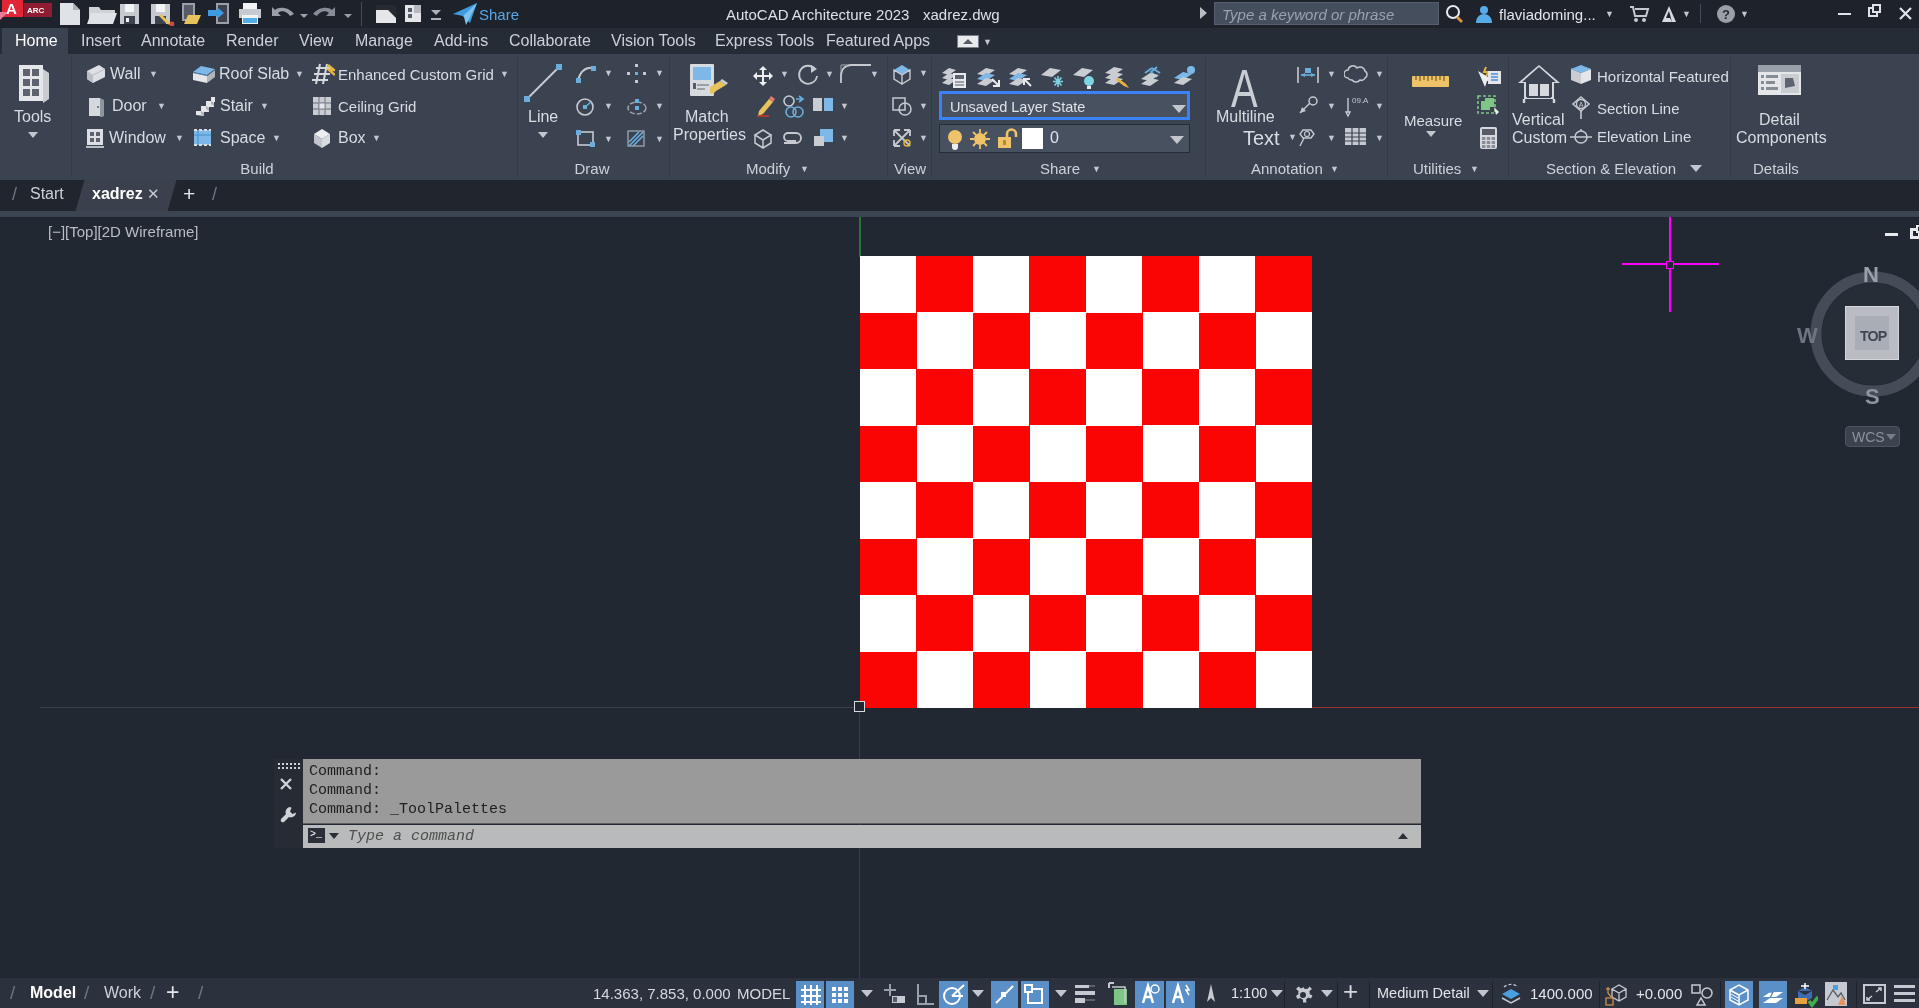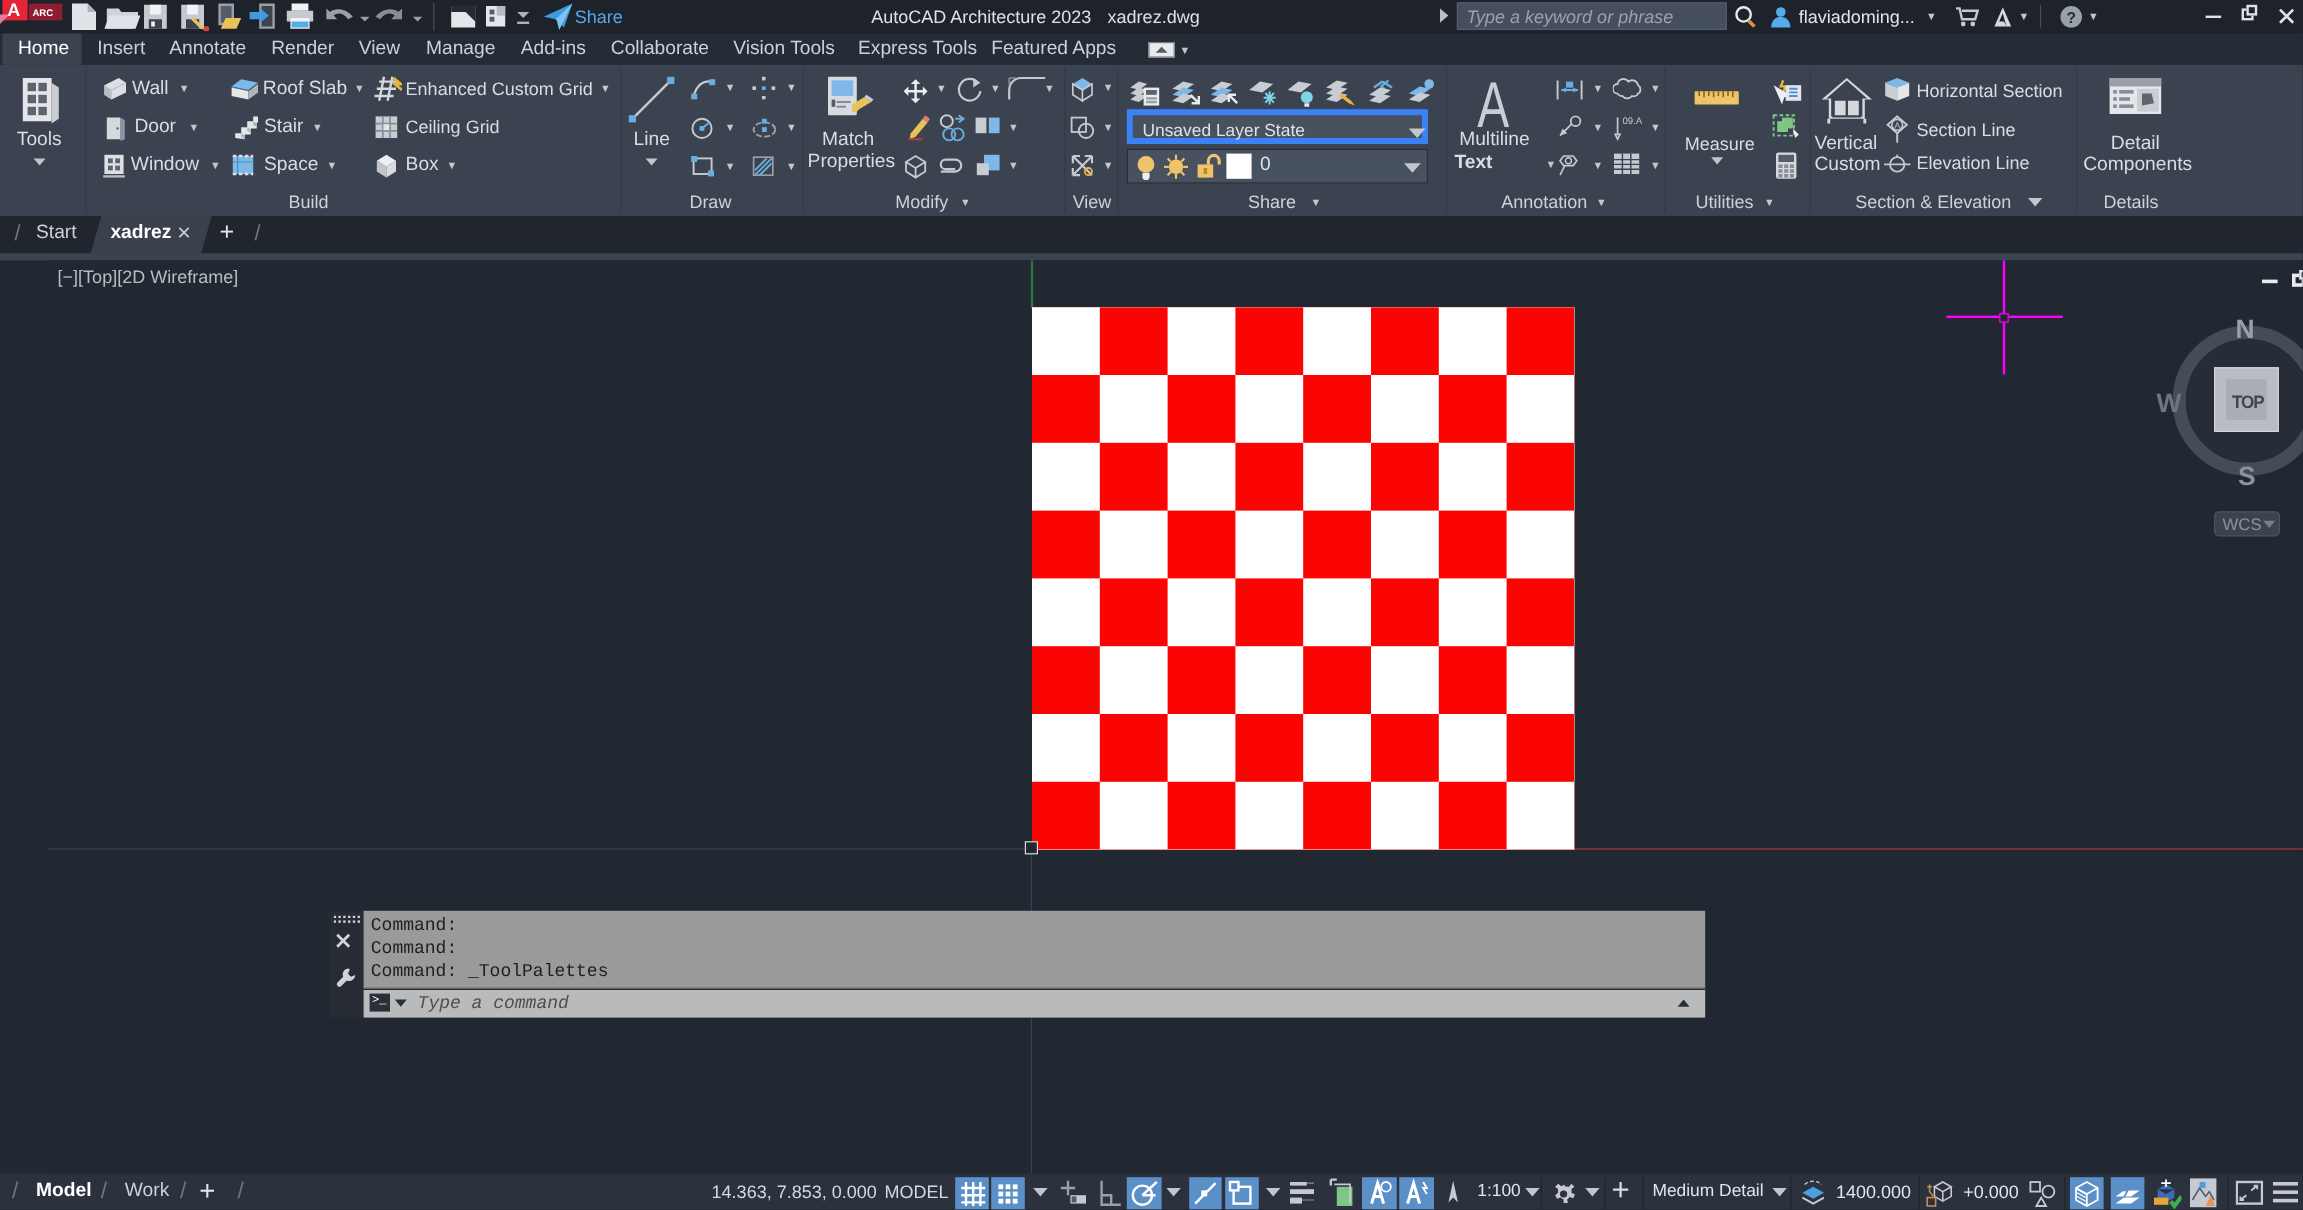--- a/index.html
+++ b/index.html
@@ -404,21 +404,21 @@
         <g fill="#c9cdd2">
           <path d="M2 15 L11 9 L20 11 L11 17 z"></path>
           <path d="M2 20 L11 14 L20 16 L11 22 z"></path>
         </g>
       </svg>
     <svg class="abs" style="left:1172px;top:10px;" width="27" height="26">
         <circle cx="19" cy="6" r="4" fill="#7db8e8"></circle>
         <path d="M2 14 L11 8 L20 10 L11 16 z" fill="#7db8e8"></path>
         <path d="M2 19 L11 13 L20 15 L11 21 z" fill="#c9cdd2"></path>
       </svg>
-    <div class="abs" style="left:939px;top:37px;width:251px;height:29px;background:#485160;border:5px solid #3b82f6;">
+    <div class="abs" style="left:939px;top:37px;width:251px;height:29px;background:#485160;border:3px solid #3b82f6;">
       <div class="abs t" style="left:8px;top:5px;font-size:14.5px;color:#dfe2e7;">Unsaved Layer State</div>
       <div class="abs" style="left:230px;top:11px;width:0;height:0;border-left:7px solid transparent;border-right:7px solid transparent;border-top:8px solid #c2c7ce;"></div>
     </div>
     <div class="abs" style="left:939px;top:70px;width:251px;height:29px;background:#485160;border:1px solid #272d37;">
       <svg class="abs" style="left:6px;top:3px;" width="20" height="23">
           <circle cx="9" cy="9" r="7" fill="#efc36a"></circle>
           <path d="M6 16 h6 v3 a3 3 0 0 1 -6 0 z" fill="#eceef0"></path>
         </svg>
       <svg class="abs" style="left:29px;top:3px;" width="24" height="23">
           <circle cx="11" cy="11" r="6" fill="#efc36a"></circle>
@@ -434,21 +434,21 @@
       <div class="abs" style="left:82px;top:3px;width:21px;height:21px;background:#fff;"></div>
       <div class="abs t" style="left:110px;top:4px;font-size:16px;color:#dfe2e7;">0</div>
       <div class="abs" style="left:230px;top:11px;width:0;height:0;border-left:7px solid transparent;border-right:7px solid transparent;border-top:8px solid #c2c7ce;"></div>
     </div>
     <div class="abs t" style="left:1040px;top:106px;font-size:15px;color:#cdd2d9;">Share</div>
     <div class="abs ddm" style="left:1092px;top:110px;">▼</div>
     <div class="panelsep" style="left:1205px;"></div>
 
     <div class="abs t" style="left:1231px;top:3px;font-size:54px;color:#c9ced5;transform:scaleX(0.74);transform-origin:left top;">A</div>
     <div class="abs t" style="left:1216px;top:54px;font-size:16px;">Multiline</div>
-    <div class="abs t" style="left:1212px;top:73px;font-size:16px;font-weight:bold;">Text</div>
+    <div class="abs t" style="left:1243px;top:73px;font-size:20px;">Text</div>
     <div class="abs ddm" style="left:1288px;top:78px;">▼</div>
     <svg class="abs" style="left:1296px;top:11px;" width="24" height="20">
         <path d="M2 2 v16 M22 2 v16" stroke="#c6cad0" stroke-width="1.6"></path>
         <path d="M5 10 h14" stroke="#6aaede" stroke-width="1.6"></path>
         <path d="M5 10 l4 -2 v4 z M19 10 l-4 -2 v4 z" fill="#6aaede"></path>
         <rect x="9" y="3" width="6" height="5" fill="#6aaede"></rect>
       </svg>
     <div class="abs ddm" style="left:1327px;top:15px;">▼</div>
     <svg class="abs" style="left:1344px;top:10px;" width="24" height="20">
         <path d="M4 14 a4 4 0 0 1 0 -8 a5 5 0 0 1 9 -2 a5 5 0 0 1 8 3 a4 4 0 0 1 0 7 a4 4 0 0 1 -5 2 a5 5 0 0 1 -8 0 a4 4 0 0 1 -4 -2 z" stroke="#c6cad0" stroke-width="1.5" fill="none"></path>
@@ -526,21 +526,21 @@
       <path d="M8 36 v4 M38 36 v4" stroke="#d5d8dd" stroke-width="2.4"></path>
     </svg>
     <div class="abs t" style="left:1512px;top:57px;font-size:16px;">Vertical</div>
     <div class="abs t" style="left:1512px;top:75px;font-size:16px;">Custom</div>
     <svg class="abs" style="left:1567px;top:9px;" width="27" height="23">
         <path d="M4 6 L14 2 L24 6 L14 10 z" fill="#7db8e8"></path>
         <path d="M4 6 L4 17 L14 21 L14 10 z" fill="#c9cdd2"></path>
         <path d="M14 10 L24 6 L24 17 L14 21 z" fill="#e4e6e9"></path>
         <path d="M4 6 h20" stroke="#7db8e8" stroke-width="1" stroke-dasharray="2 1.4"></path>
       </svg>
-    <div class="abs t" style="left:1597px;top:14px;font-size:15px;">Horizontal Section</div>
+    <div class="abs t" style="left:1597px;top:14px;font-size:15px;">Horizontal Featured</div>
     <svg class="abs" style="left:1570px;top:41px;" width="22" height="26">
         <path d="M11 2 L19 9 L11 16 L3 9 z" stroke="#c6cad0" stroke-width="1.6" fill="none"></path>
         <circle cx="11" cy="9" r="4.5" stroke="#c6cad0" stroke-width="1.3" fill="none"></circle>
         <text x="11" y="12" font-size="7" fill="#c6cad0" text-anchor="middle" font-family="Liberation Sans">A</text>
         <path d="M11 16 v8" stroke="#c6cad0" stroke-width="1.6"></path>
       </svg>
     <div class="abs t" style="left:1597px;top:46px;font-size:15px;">Section Line</div>
     <svg class="abs" style="left:1569px;top:73px;" width="24" height="20">
         <circle cx="12" cy="10" r="6" stroke="#c6cad0" stroke-width="1.5" fill="none"></circle>
         <path d="M1 10 h22 M12 4 v-2" stroke="#c6cad0" stroke-width="1.5"></path>

